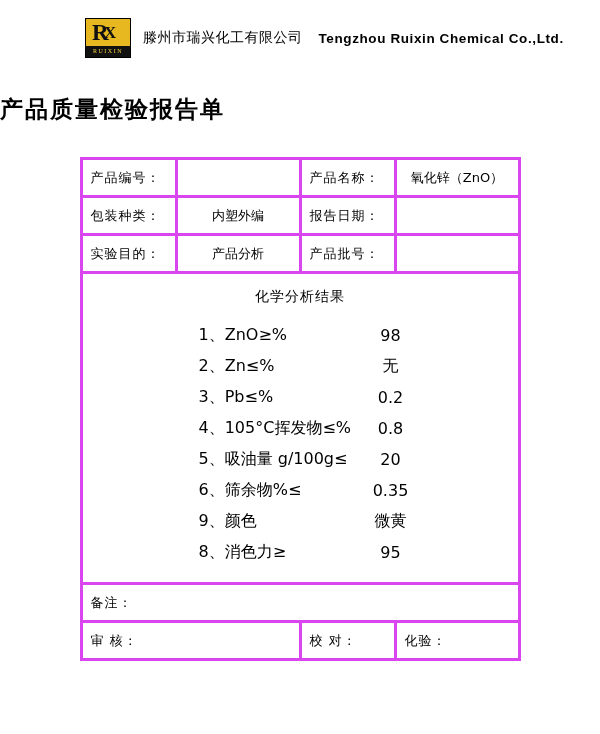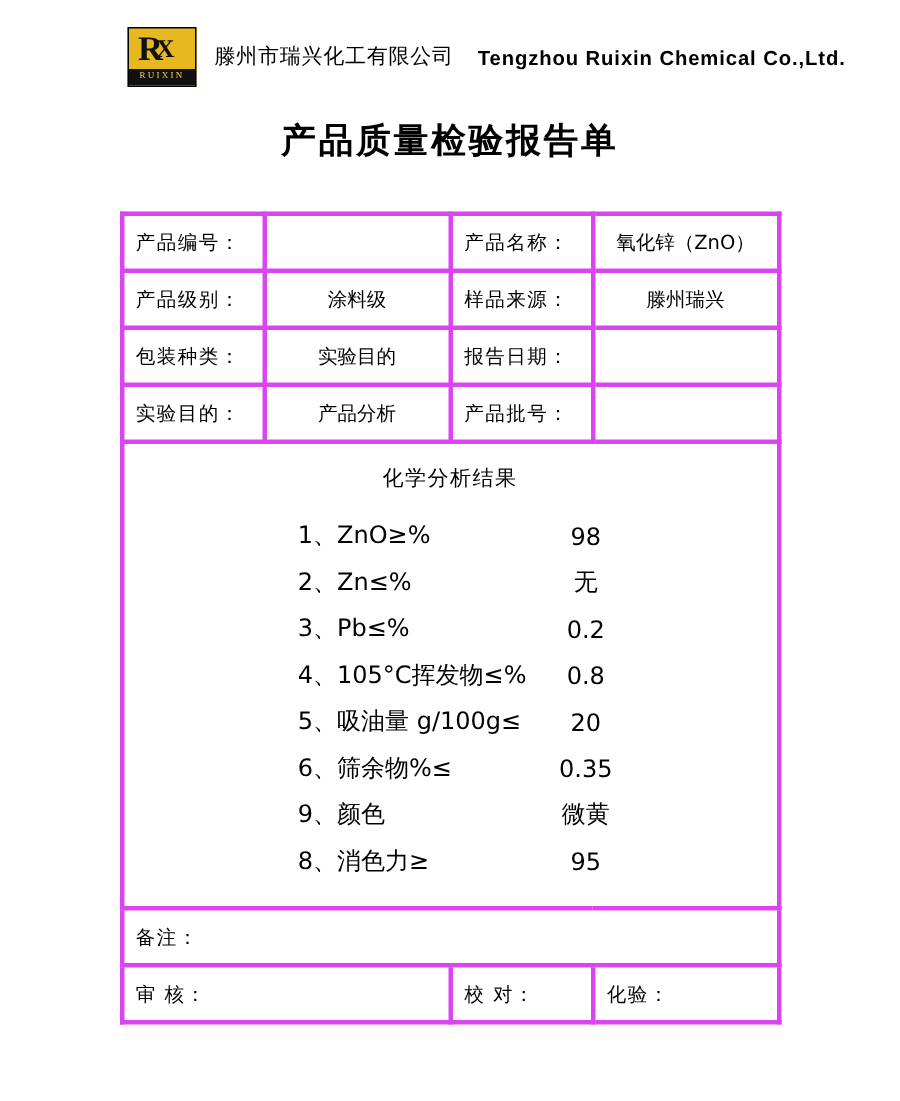--- a/index.html
+++ b/index.html
@@ -81,25 +81,25 @@
     font-size: 13.5px;
     margin-left: 16px;
     font-weight: bold;
     letter-spacing: 0.6px;
     font-family: "Liberation Sans", sans-serif;
     white-space: nowrap;
   }
 
   
   .doc-title {
-    text-align: center;
+    text-align: left;
     font-size: 23px;
     font-weight: bold;
     letter-spacing: 2px;
-    margin-top: 20px;
+    margin-top: 36px;
     font-family: "DejaVu Sans", sans-serif;
   }
 
   
   table.report {
     border-collapse: collapse;
     margin: 32px auto 0 auto;
     width: 438px;
     table-layout: fixed;
   }
@@ -193,28 +193,22 @@
 
   <table class="report">
     <tbody>
       <tr>
         <td class="label">产品编号：</td>
         <td class="value"></td>
         <td class="label2">产品名称：</td>
         <td class="value2">氧化锌（ZnO）</td>
       </tr>
       <tr>
-        <td class="label">产品级别：</td>
-        <td class="value">涂料级</td>
-        <td class="label2">样品来源：</td>
-        <td class="value2">滕州瑞兴</td>
-      </tr>
-      <tr>
         <td class="label">包装种类：</td>
-        <td class="value">实验目的</td>
+        <td class="value">内塑外编</td>
         <td class="label2">报告日期：</td>
         <td class="value2"></td>
       </tr>
       <tr>
         <td class="label">实验目的：</td>
         <td class="value">产品分析</td>
         <td class="label2">产品批号：</td>
         <td class="value2"></td>
       </tr>
 

